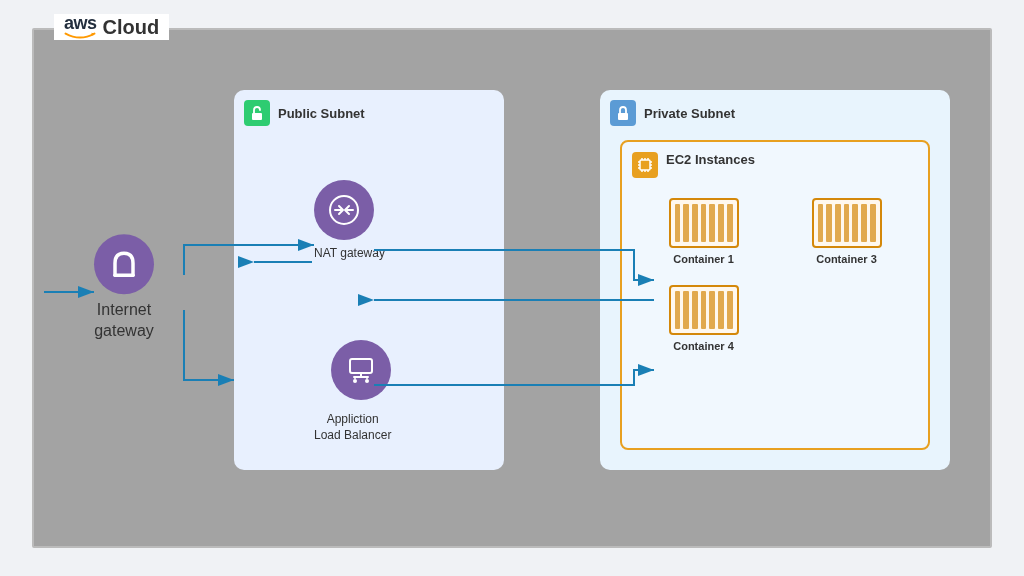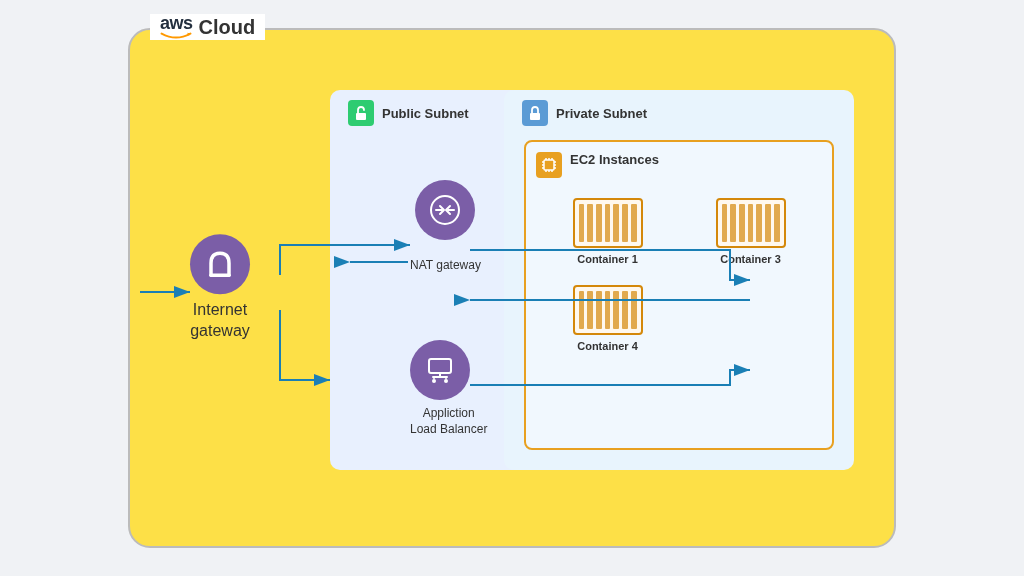--- a/index.html
+++ b/index.html
@@ -8,25 +8,25 @@
       display: flex;
       align-items: center;
       justify-content: center;
       width: 1024px;
       height: 576px;
       font-family: 'Arial', sans-serif;
       overflow: hidden;
     }
 
     .aws-cloud-container {
-      width: 768px;
+      width: 960px;
       height: 520px;
-      background: #fde047;
+      background: #a3a3a3;
       border: 2px solid #bbb;
-      border-radius: 22px;
+      border-radius: 2px;
       position: relative;
     }
 
     .aws-cloud-label {
       position: absolute;
       top: -16px;
       left: 20px;
       background: #fff;
       padding: 0 10px;
       display: flex;
@@ -98,21 +98,20 @@
       background: #e8f0fe;
       border-radius: 10px;
       padding: 10px;
     }
 
     .subnet-header {
       display: flex;
       align-items: center;
       gap: 8px;
       margin-bottom: 10px;
-      margin-left: 8px;
     }
 
     .subnet-icon-green {
       width: 26px;
       height: 26px;
       background: #2ecc71;
       border-radius: 4px;
       display: flex;
       align-items: center;
       justify-content: center;
@@ -138,22 +137,22 @@
       color: #333;
     }
 
     
     .nat-gateway {
       position: absolute;
       left: 80px;
       top: 90px;
       display: flex;
       flex-direction: column;
-      align-items: center;
-      gap: 18px;
+      align-items: flex-start;
+      gap: 6px;
     }
 
     .nat-circle {
       width: 60px;
       height: 60px;
       background: #7b5ea7;
       border-radius: 50%;
       display: flex;
       align-items: center;
       justify-content: center;
@@ -165,22 +164,22 @@
       text-align: center;
     }
 
     
     .alb {
       position: absolute;
       left: 80px;
       top: 250px;
       display: flex;
       flex-direction: column;
-      align-items: flex-start;
-      gap: 6px;
+      align-items: flex-end;
+      gap: 12px;
     }
 
     .alb-circle {
       width: 60px;
       height: 60px;
       background: #7b5ea7;
       border-radius: 50%;
       display: flex;
       align-items: center;
       justify-content: center;

